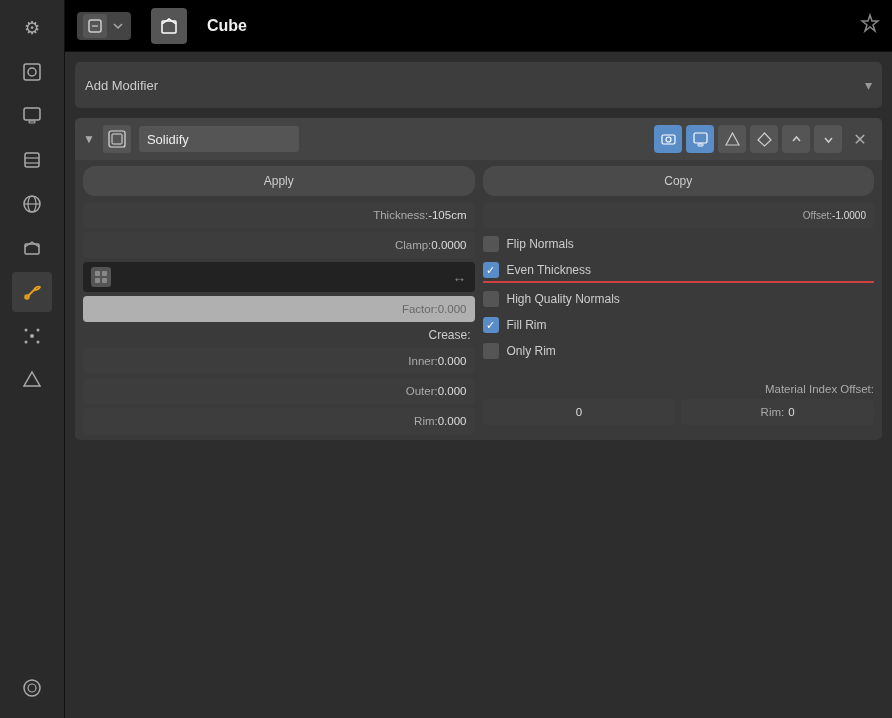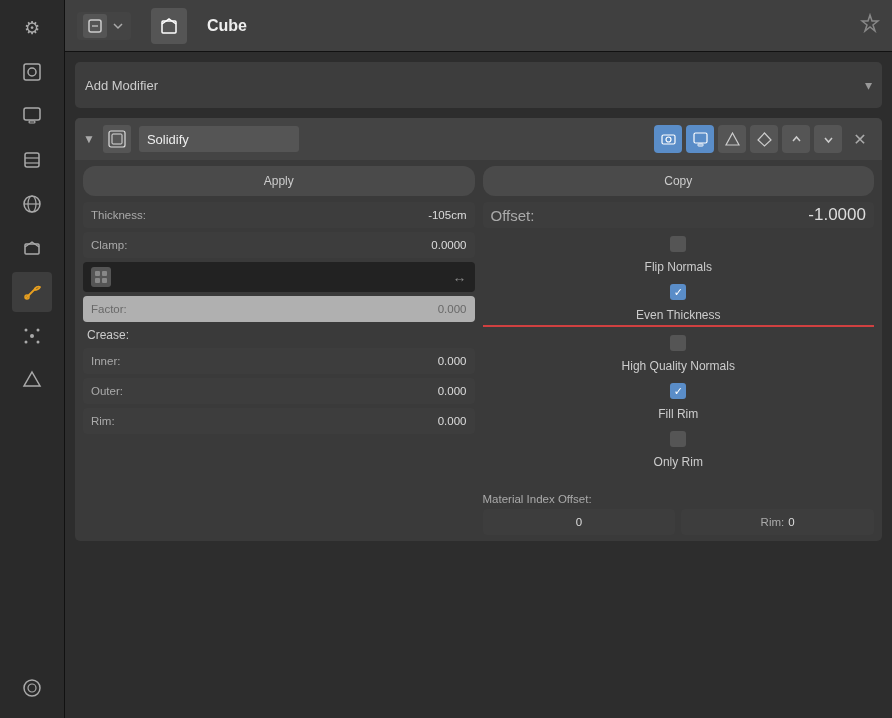--- a/index.html
+++ b/index.html
@@ -41,21 +41,21 @@
     
     .main-content {
       flex: 1;
       display: flex;
       flex-direction: column;
       background: #2d2d2d;
     }
 
     
     .header {
-      background: #404040;
+      background: #000000;
       height: 52px;
       display: flex;
       align-items: center;
       padding: 0 12px;
       gap: 20px;
       border-bottom: 1px solid #111;
     }
     .header-icon-box {
       width: 36px;
       height: 36px;
@@ -211,20 +211,21 @@
       display: flex;
       align-items: center;
       justify-content: center;
     }
 
     
     .fields-area {
       display: flex;
       gap: 8px;
       padding: 0 8px 6px 8px;
+      text-align: right;
     }
     .fields-left {
       flex: 1;
       display: flex;
       flex-direction: column;
       gap: 4px;
     }
     .fields-right {
       flex: 1;
       display: flex;
@@ -300,21 +301,20 @@
       font-size: 12px;
       padding: 2px 0;
     }
 
     
     .checkbox-row {
       display: flex;
       align-items: center;
       gap: 8px;
       padding: 2px 0;
-      flex-direction: column;
     }
     .checkbox-box {
       width: 16px;
       height: 16px;
       background: #555;
       border-radius: 3px;
       display: flex;
       align-items: center;
       justify-content: center;
       flex-shrink: 0;
@@ -337,25 +337,25 @@
       display: flex;
       align-items: center;
       background: #3d3d3d;
       border-radius: 4px;
       height: 26px;
       padding: 0 8px;
     }
     .offset-label {
       flex: 1;
       color: #aaa;
-      font-size: 15px;
+      font-size: 10px;
     }
     .offset-value {
       color: #ddd;
-      font-size: 17px;
+      font-size: 10px;
     }
     .mat-label {
       color: #aaa;
       font-size: 11.5px;
       margin-bottom: 4px;
     }
     .mat-row {
       display: flex;
       gap: 6px;
     }

